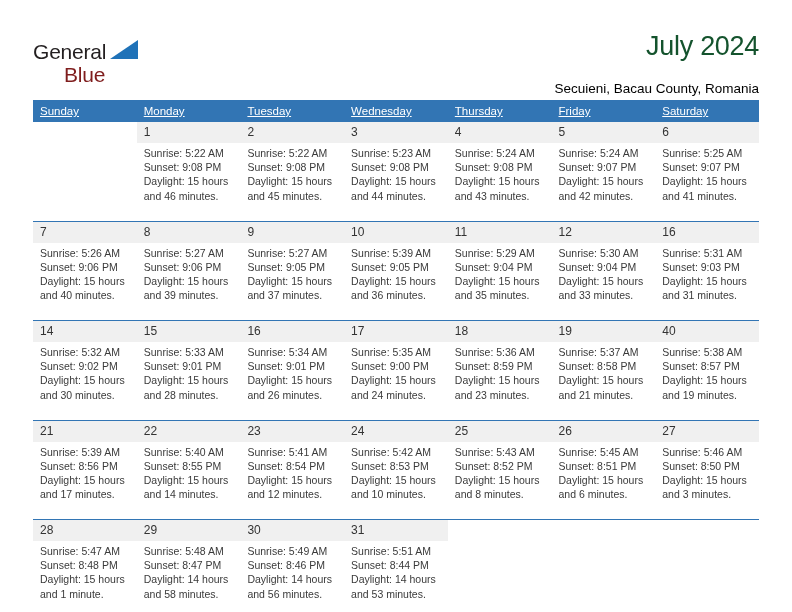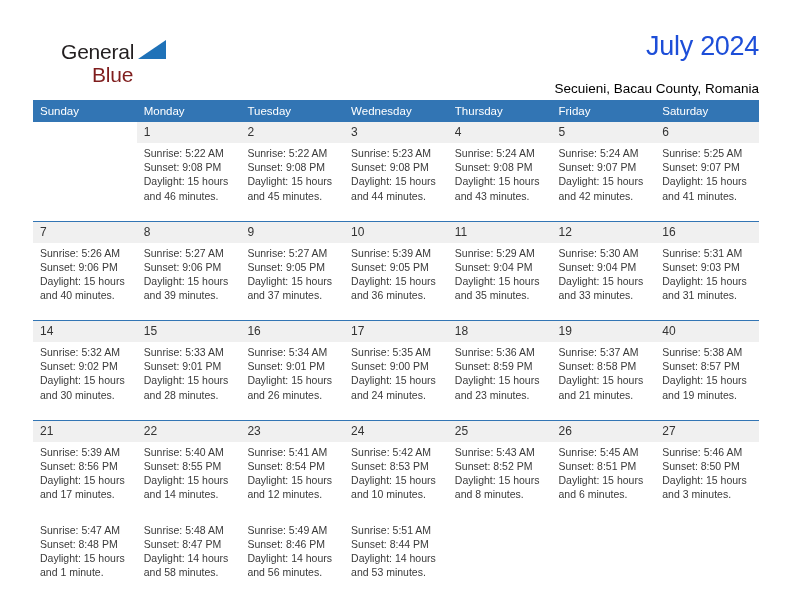--- a/index.html
+++ b/index.html
@@ -29,21 +29,20 @@
     height: 72px;
     display: flex;
     align-items: flex-start;
     justify-content: space-between;
   }
 
   .logo {
     position: relative;
     width: 140px;
     padding-top: 12px;
-    margin-left: 28px;
   }
   .logo-row1 {
     font-size: 21px;
     color: #231f20;
     letter-spacing: -0.2px;
     line-height: 20px;
     position: relative;
     display: inline-block;
   }
   .logo-tri {
@@ -60,21 +59,21 @@
     letter-spacing: -0.2px;
   }
 
   .title-block {
     text-align: right;
     padding-top: 2px;
   }
   .cal-title {
     font-size: 27px;
     font-weight: normal;
-    color: #1d4ed8;
+    color: #14532d;
     line-height: 32px;
     letter-spacing: -0.3px;
   }
   .cal-subtitle {
     font-size: 13.5px;
     color: #000000;
     margin-top: 19px;
     line-height: 16px;
   }
 
@@ -87,20 +86,21 @@
 
   .calendar th {
     background: #3275b4;
     color: #ffffff;
     font-size: 11.5px;
     font-weight: normal;
     text-align: left;
     padding: 5px 0 5px 7px;
     height: 21px;
     line-height: 12px;
+    text-decoration: underline;
   }
 
   .calendar td {
     width: 103.71px;
     vertical-align: top;
     padding: 0;
   }
 
   .daynum {
     background: #f0f0f0;
@@ -519,20 +519,43 @@
         </tr>
         <tr class="spacer-row">
           <td></td>
           <td></td>
           <td></td>
           <td></td>
           <td></td>
           <td></td>
           <td></td>
         </tr>
+        <tr class="week-row">
+          <td>
+            <div class="daynum">28</div>
+          </td>
+          <td>
+            <div class="daynum">29</div>
+          </td>
+          <td>
+            <div class="daynum">30</div>
+          </td>
+          <td>
+            <div class="daynum">31</div>
+          </td>
+          <td>
+            <div class="daynum empty"></div>
+          </td>
+          <td>
+            <div class="daynum empty"></div>
+          </td>
+          <td>
+            <div class="daynum empty"></div>
+          </td>
+        </tr>
         <tr>
           <td>
             <div class="dayinfo">
               <div>Sunrise: 5:47 AM</div>
               <div>Sunset: 8:48 PM</div>
               <div>Daylight: 15 hours</div>
               <div>and 1 minute.</div>
             </div>
           </td>
           <td>

